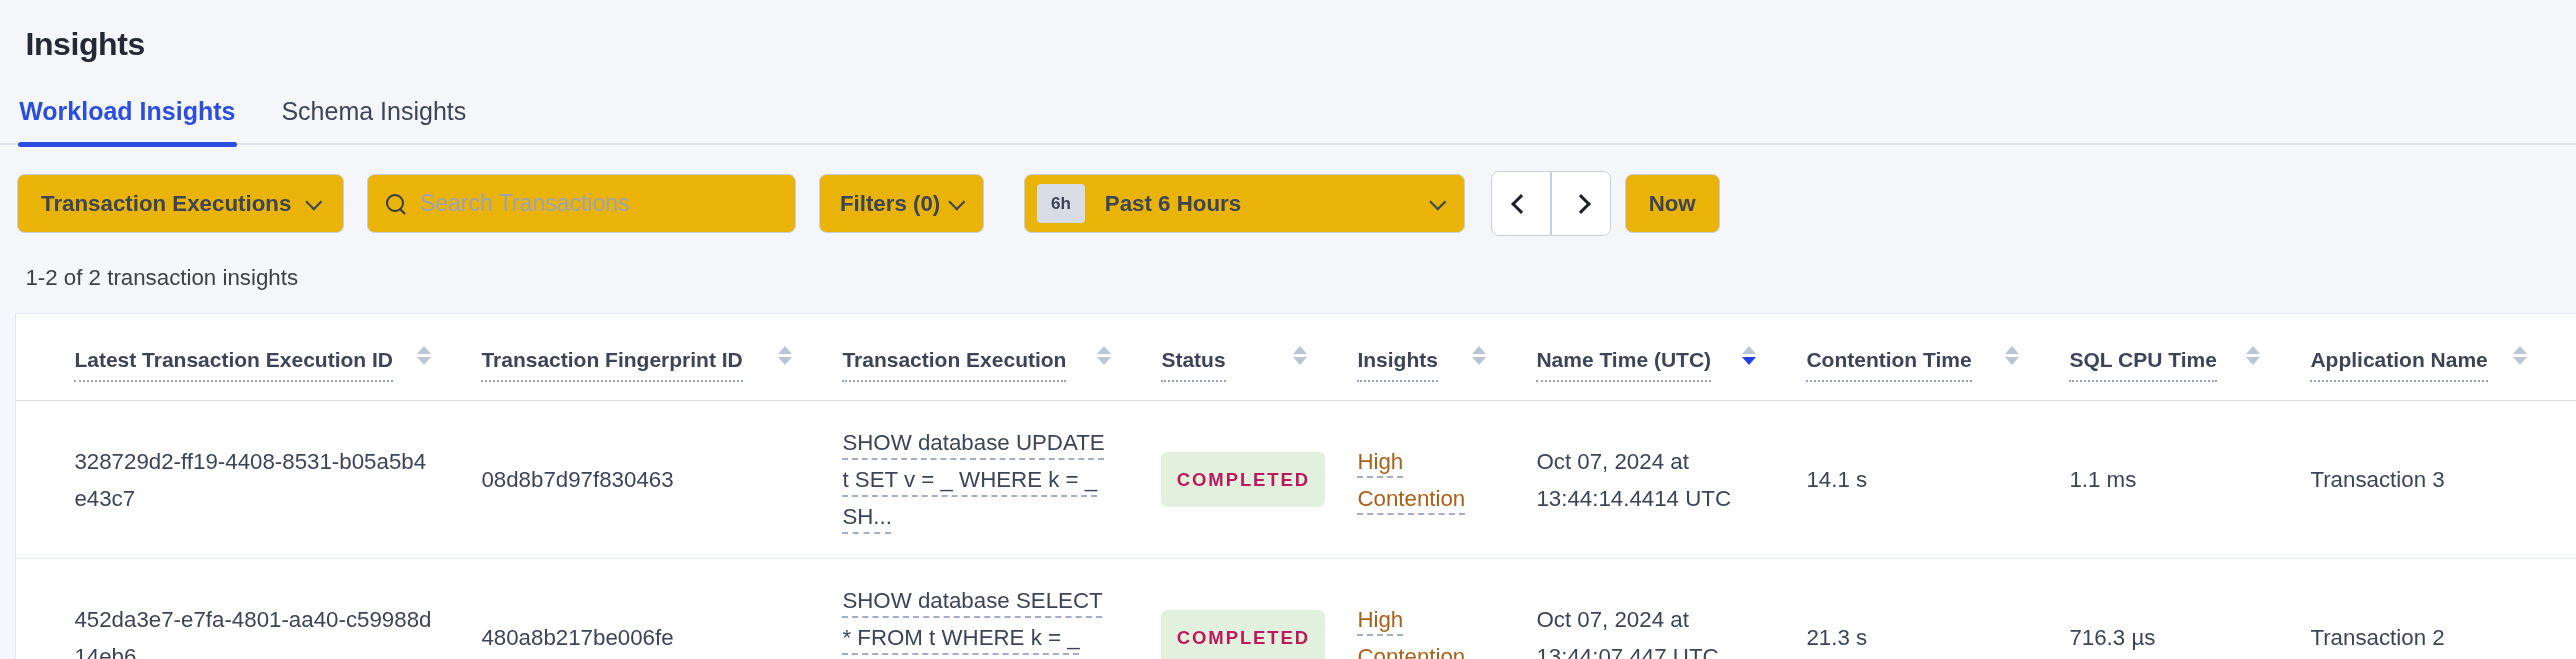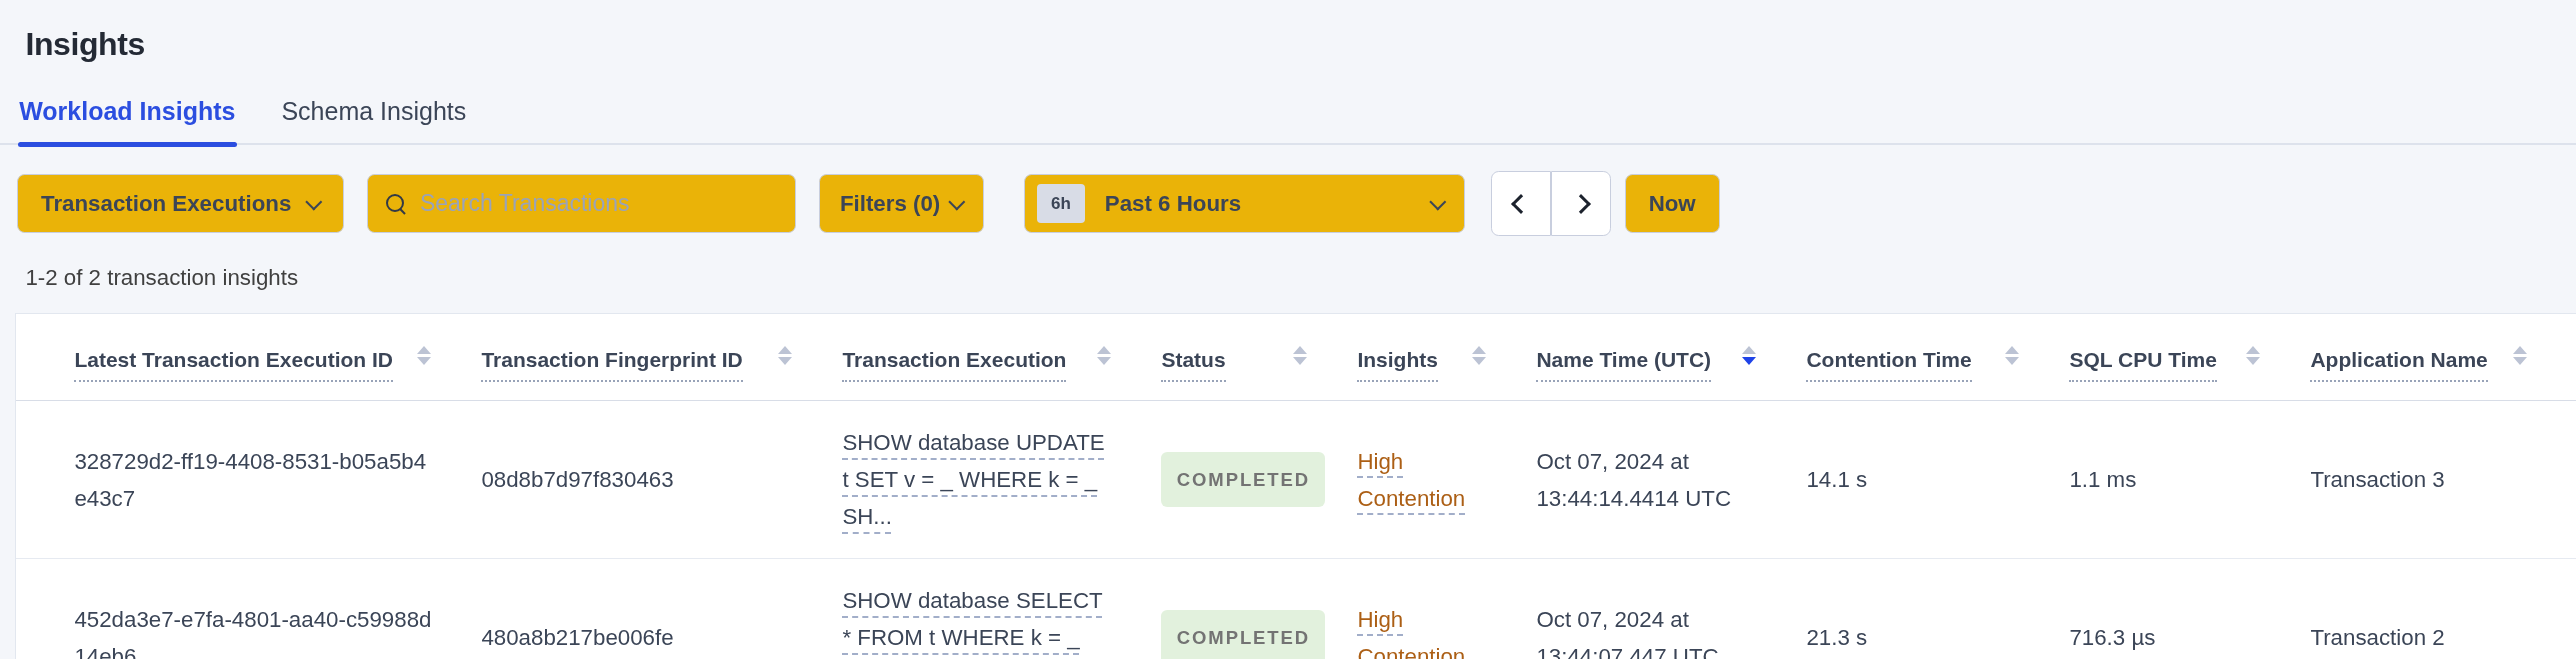--- a/index.html
+++ b/index.html
@@ -138,21 +138,21 @@
     text-decoration: underline dashed #a2aec9; text-decoration-thickness: 1.9px;
     text-underline-offset: 7.7px;
   }
   .insight-link {
     color: #ac5f15; cursor: pointer;
     text-decoration: underline dashed #a2aec9; text-decoration-thickness: 1.9px;
     text-underline-offset: 7.7px;
   }
   .status-badge {
     display: inline-block;
-    background: #e2f1dd; color: #737373;
+    background: #e2f1dd; color: #be185d;
     font-size: 18.5px; font-weight: 700; letter-spacing: 1.9px;
     padding: 9.2px 15.4px; border-radius: 6.2px;
   }
 </style>
 </head>
 <body>
 
 <h1 class="page-title">Insights</h1>
 
 <div class="tabs">

